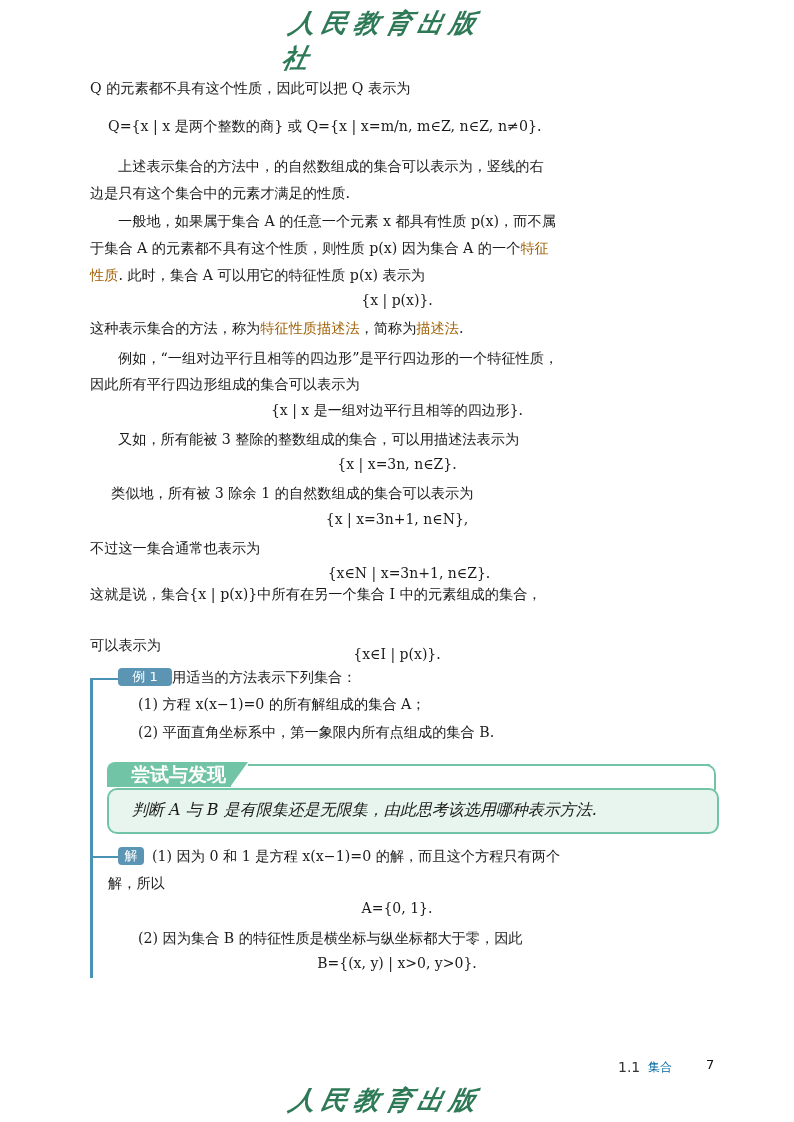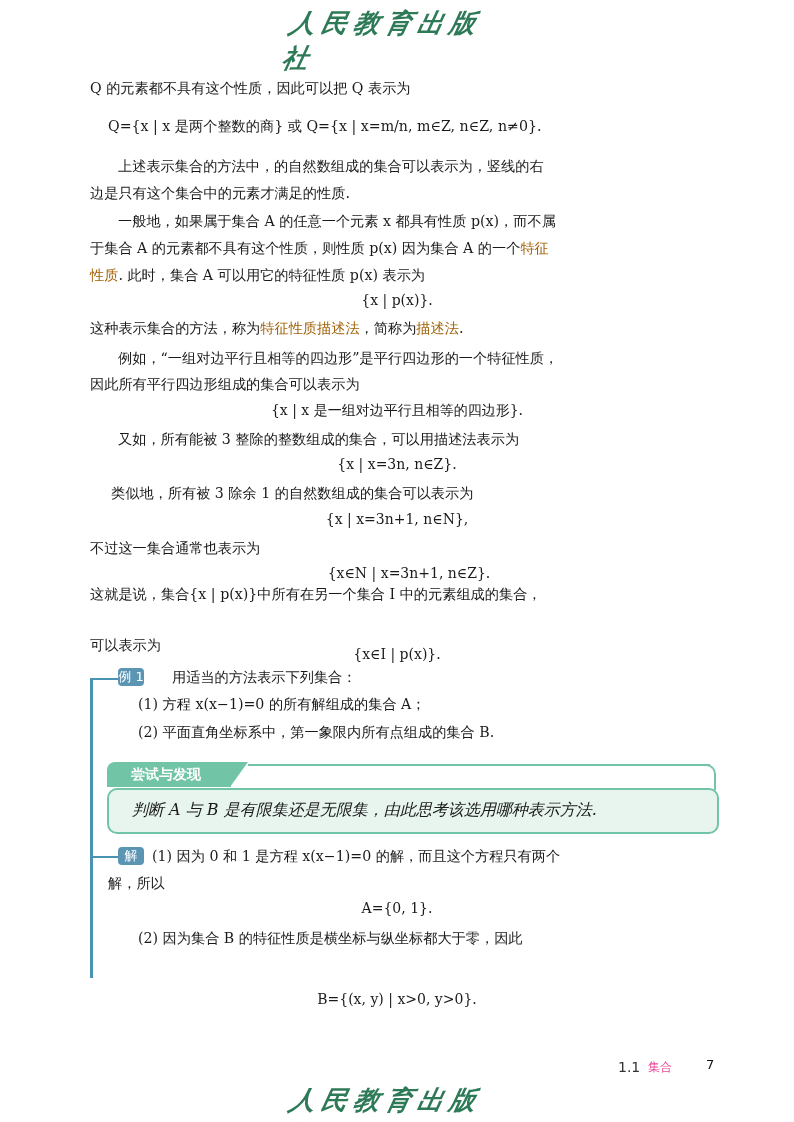--- a/index.html
+++ b/index.html
@@ -13,29 +13,29 @@
   .center { position:absolute; left:0; width:794px; text-align:center; font-size:14px; white-space:nowrap; }
   .hl { color:#a16207; }
   .vbar { position:absolute; left:90px; width:3px; background:#4b93b5; }
   .hbar { position:absolute; height:2px; background:#4b93b5; }
   .badge { position:absolute; background:#5b95b3; color:#ffffff; border-radius:4px;
            font-family:"DejaVu Sans", sans-serif; font-size:13px; text-align:center; line-height:18px; }
   .try-box { position:absolute; left:107px; top:788px; width:608px; height:42px;
              background:#e8f5ef; border:2px solid #72c4a7; border-radius:10px; }
   .try-tab { position:absolute; left:107px; top:762px; width:124px; height:25px;
              background:#72c4a7; border-radius:8px 0 0 0; color:#ffffff;
-             font-family:"DejaVu Sans", sans-serif; font-size:14px; font-weight:bold; line-height:25px; padding-left:24px; box-sizing:border-box; }
+             font-family:"DejaVu Sans", sans-serif; font-size:19px; font-weight:bold; line-height:25px; padding-left:24px; box-sizing:border-box; }
   .try-tab-slant { position:absolute; left:230px; top:762px; width:30px; height:25px; background:#72c4a7;
                    clip-path:polygon(0 0, 60% 0, 0 100%); }
   .try-top-line { position:absolute; left:248px; top:764px; width:462px; height:2px; background:#72c4a7; }
   .try-top-right { position:absolute; left:700px; top:764px; width:16px; height:26px;
                    border-top:2px solid #72c4a7; border-right:2px solid #72c4a7; border-radius:0 10px 0 0; box-sizing:border-box; }
   .try-text { position:absolute; left:132px; top:800px; font-size:16px; font-style:italic; white-space:nowrap; }
   .footer-sec { position:absolute; left:618px; top:1059px; font-size:14px; color:#333; font-family:"DejaVu Sans", sans-serif; }
-  .footer-title { position:absolute; left:648px; top:1059px; font-size:12px; color:#ec4899; font-family:"DejaVu Sans", sans-serif; }
+  .footer-title { position:absolute; left:648px; top:1059px; font-size:12px; color:#0369a1; font-family:"DejaVu Sans", sans-serif; }
   .footer-page { position:absolute; left:706px; top:1057px; font-size:13px; color:#111; font-family:"DejaVu Sans", sans-serif; }
 </style>
 </head>
 <body>
 
 <div class="logo">人民教育出版社</div>
 
 <div class="line" style="top:78px;">Q 的元素都不具有这个性质，因此可以把 Q 表示为</div>
 <div class="line" style="top:116px; left:108px;">Q={x | x 是两个整数的商} 或 Q={x | x=m/n, m∈Z, n∈Z, n≠0}.</div>
 <div class="line" style="top:156px; left:118px;">上述表示集合的方法中，的自然数组成的集合可以表示为，竖线的右</div>
@@ -59,37 +59,37 @@
 <div class="line" style="top:483px;margin-left:21px;">类似地，所有被 3 除余 1 的自然数组成的集合可以表示为</div>
 <div class="center" style="top:511px;">{x | x=3n+1, n∈N},</div>
 <div class="line" style="top:538px;">不过这一集合通常也表示为</div>
 <div class="center" style="top:565px;padding-left:12px;">{x∈N | x=3n+1, n∈Z}.</div>
 <div class="line" style="top:572px;margin-top:12px;">这就是说，集合{x | p(x)}中所有在另一个集合 I 中的元素组成的集合，</div>
 <div class="line" style="top:619px;margin-top:16px;">可以表示为</div>
 <div class="center" style="top:646px;">{x∈I | p(x)}.</div>
 
 <div class="vbar" style="top:678px; height:300px;"></div>
 <div class="hbar" style="left:90px; top:678px; width:28px;"></div>
-<div class="badge" style="left:118px; top:668px; width:26px;">例 1</div>
+<div class="badge" style="left:118px; top:668px; width:54px;">例 1</div>
 <div class="line" style="top:667px; left:172px;">用适当的方法表示下列集合：</div>
 <div class="line" style="top:694px; left:138px;">(1) 方程 x(x−1)=0 的所有解组成的集合 A；</div>
 <div class="line" style="top:722px; left:138px;">(2) 平面直角坐标系中，第一象限内所有点组成的集合 B.</div>
 
 <div class="try-top-line"></div>
 <div class="try-top-right"></div>
 <div class="try-box"></div>
 <div class="try-tab">尝试与发现</div>
 <div class="try-tab-slant"></div>
 <div class="try-text">判断 A 与 B 是有限集还是无限集，由此思考该选用哪种表示方法.</div>
 
 <div class="hbar" style="left:90px; top:856px; width:28px;"></div>
 <div class="badge" style="left:118px; top:847px; width:26px;">解</div>
 <div class="line" style="top:846px; left:152px;">(1) 因为 0 和 1 是方程 x(x−1)=0 的解，而且这个方程只有两个</div>
 <div class="line" style="top:873px; left:108px;">解，所以</div>
 <div class="center" style="top:900px;">A={0, 1}.</div>
 <div class="line" style="top:928px; left:138px;">(2) 因为集合 B 的特征性质是横坐标与纵坐标都大于零，因此</div>
-<div class="center" style="top:991px;">B={(x, y) | x&gt;0, y&gt;0}.</div>
+<div class="center" style="top:955px;">B={(x, y) | x&gt;0, y&gt;0}.</div>
 
 <div class="footer-sec">1.1</div>
 <div class="footer-title">集合</div>
 <div class="footer-page">7</div>
 
 <div class="logo bottom">人民教育出版社</div>
 
 </body></html>

